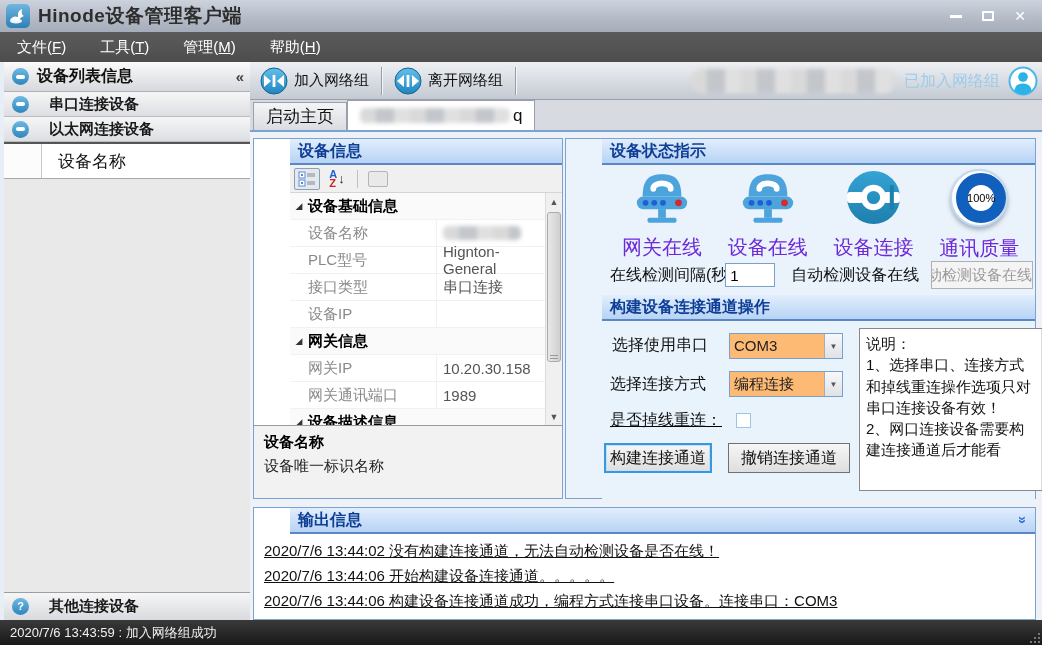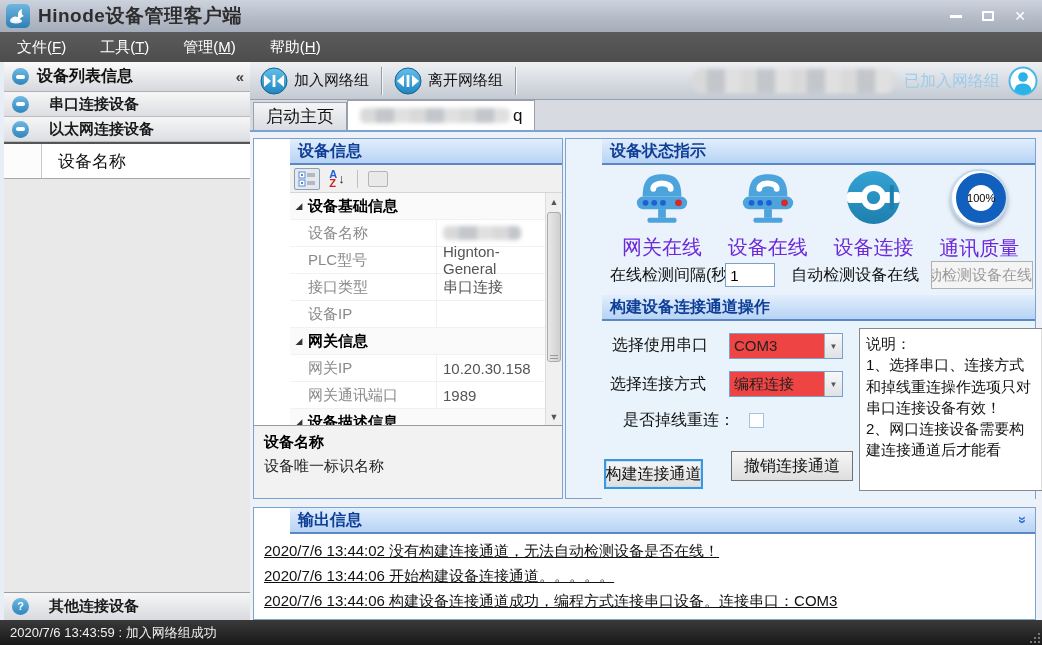--- a/index.html
+++ b/index.html
@@ -132,21 +132,21 @@
   .interval-input { width:50px; height:24px; border:1px solid #7ba0cc; background:#fff;
     font-size:15px; padding:2px 4px; margin-left:-2px; font-family:inherit; }
   .autodetect-label { font-size:16px; color:#111; margin-left:16px; }
   .btn-disabled { position:absolute; right:2px; top:6px; width:102px; height:28px;
     border:1px solid #b0b0b0; background:#f4f4f4; color:#9a9a9a; font-size:15px;
     display:flex; align-items:center; justify-content:flex-end; overflow:hidden; white-space:nowrap; }
 
   .form-area { position:relative; height:179px; background:#e9f3fc; }
   .form-row { position:absolute; display:flex; align-items:center; }
   .form-label { font-size:16px; color:#111; }
-  .combo { display:flex; width:114px; height:26px; border:1px solid #7ba0cc; background:#ef4444; }
+  .combo { display:flex; width:114px; height:26px; border:1px solid #7ba0cc; background:#fdba74; }
   .combo-value { flex:1; font-size:15px; color:#222; padding:3px 4px; white-space:nowrap; overflow:hidden; }
   .combo-btn { width:18px; background:linear-gradient(#f7f8fa,#dfe2e6); border-left:1px solid #aab;
     display:flex; align-items:center; justify-content:center; font-size:8px; color:#555; }
   .checkbox { width:15px; height:15px; border:1px solid #9fc3e8; background:#fff; }
   .push-btn { height:30px; border:1px solid #707070; background:linear-gradient(#f6f6f6,#dedede);
     font-size:16px; color:#111; display:flex; align-items:center; justify-content:center;
     overflow:hidden; white-space:nowrap; }
   .push-btn.focused { border:2px solid #3a96dd; box-shadow:inset 0 0 0 1px #bfe0f5; }
   .note-box { position:absolute; left:257px; top:7px; width:200px; height:163px;
     border:1px solid #888; background:#fff; }
@@ -449,27 +449,27 @@
       </div>
       <div class="form-row" style="left:8px; top:53px;">
         <span class="form-label">选择连接方式</span>
       </div>
       <div class="form-row" style="left:127px; top:50px;">
         <div class="combo">
           <span class="combo-value">编程连接</span>
           <span class="combo-btn">▼</span>
         </div>
       </div>
-      <div class="form-row" style="left:21px; top:89px;">
+      <div class="form-row" style="left:8px; top:89px;text-decoration:underline;">
         <span class="form-label">是否掉线重连：</span>
         <span class="checkbox" style="margin-left:14px;"></span>
       </div>
       <div class="form-row" style="left:2px; top:122px;">
-        <div class="push-btn focused" style="width:99px;margin-top:16px;">构建连接通道</div>
-        <div class="push-btn" style="width:122px; margin-left:28px;">撤销连接通道</div>
+        <div class="push-btn focused" style="width:108px;">构建连接通道</div>
+        <div class="push-btn" style="width:122px; margin-left:16px;">撤销连接通道</div>
       </div>
 
       <div class="note-box">
         <div class="note-text">说明：
 1、选择串口、连接方式和掉线重连操作选项只对串口连接设备有效！
 2、网口连接设备需要构建连接通道后才能看</div>
         <div class="vscroll">
           <div class="arrow up">▲</div>
           <div class="thumb" style="top:30px; height:75px;">
               <div class="grip"></div>

